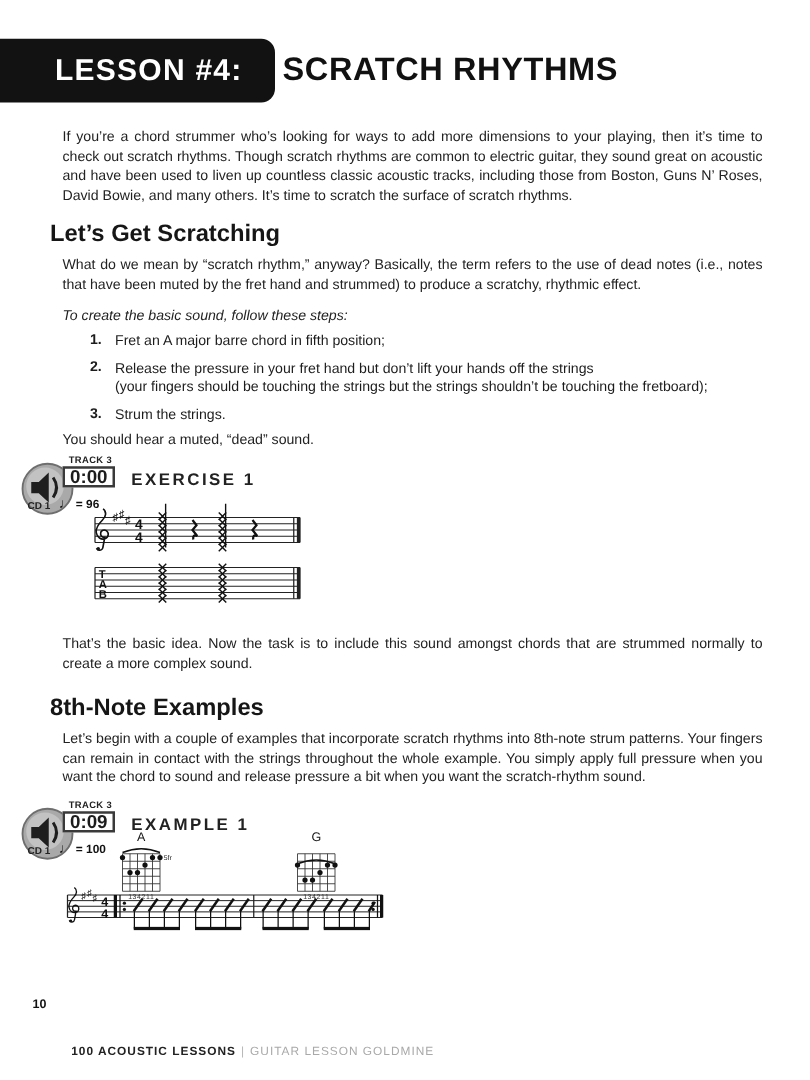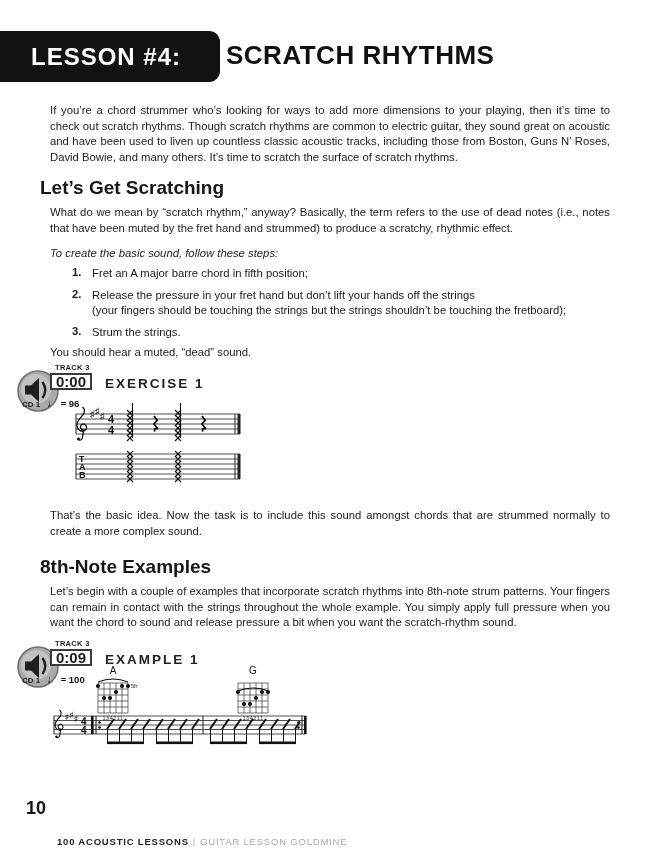--- a/index.html
+++ b/index.html
@@ -3,21 +3,21 @@
 <meta charset="utf-8">
 <style>
   * { margin:0; padding:0; box-sizing:border-box; }
   html,body { width:648px; height:864px; background:#fff; overflow:hidden;
               font-family:"Liberation Sans", sans-serif; color:#1c1c1c; }
   .page { position:relative; width:648px; height:864px; background:#fff; }
 
   
   .banner { position:absolute; left:0; top:31px; width:220px; height:51px;
             background:#121212; border-radius:0 11px 11px 0;
-            display:flex; align-items:center; padding-left:31px; }
+            display:flex; align-items:center; padding-left:44px; }
   .banner span { color:#fff; font-weight:bold; font-size:24px; letter-spacing:1px; }
   .lesson-title { position:absolute; left:226px; top:40px; font-size:26px;
                   font-weight:bold; letter-spacing:0.5px; color:#111; white-space:nowrap; }
 
   
   .para { position:absolute; left:50px; width:560px; font-size:11.3px;
           line-height:15.6px; text-align:justify; color:#222; }
   .h2 { position:absolute; left:40px; font-size:19px; font-weight:bold; color:#161616; }
 
   .steps { position:absolute; left:72px; top:266px; width:520px; font-size:11.3px; }
@@ -35,21 +35,21 @@
   .cd-label { position:absolute; font-size:8px; font-weight:bold; color:#222; }
   .tempo { position:absolute; font-size:9.5px; font-weight:bold; color:#111; }
   .tempo .glyph { font-size:11px; }
 
   
   .chord { position:absolute; width:52px; text-align:left; }
   .chord .cname { font-size:10px; color:#111; text-align:center; width:38px; margin-bottom:1px; }
   .chord .fing { font-size:5.5px; color:#333; width:38px; text-align:center; letter-spacing:0.5px; }
 
   
-  .footer-pagenum { position:absolute; left:26px; top:798px; font-size:18px; font-weight:bold; color:#111; }
+  .footer-pagenum { position:absolute; left:26px; top:798px; font-size:10px; font-weight:bold; color:#111; }
   .footer-line { position:absolute; left:57px; top:836px; font-size:9.5px; letter-spacing:0.8px; }
   .footer-line .book { font-weight:bold; color:#222; }
   .footer-line .sep { color:#b5b5b5; font-weight:normal; padding:0 4px; }
   .footer-line .series { color:#a9a9a9; font-weight:normal; }
 
   svg { display:block; }
 </style>
 </head>
 <body>
 

